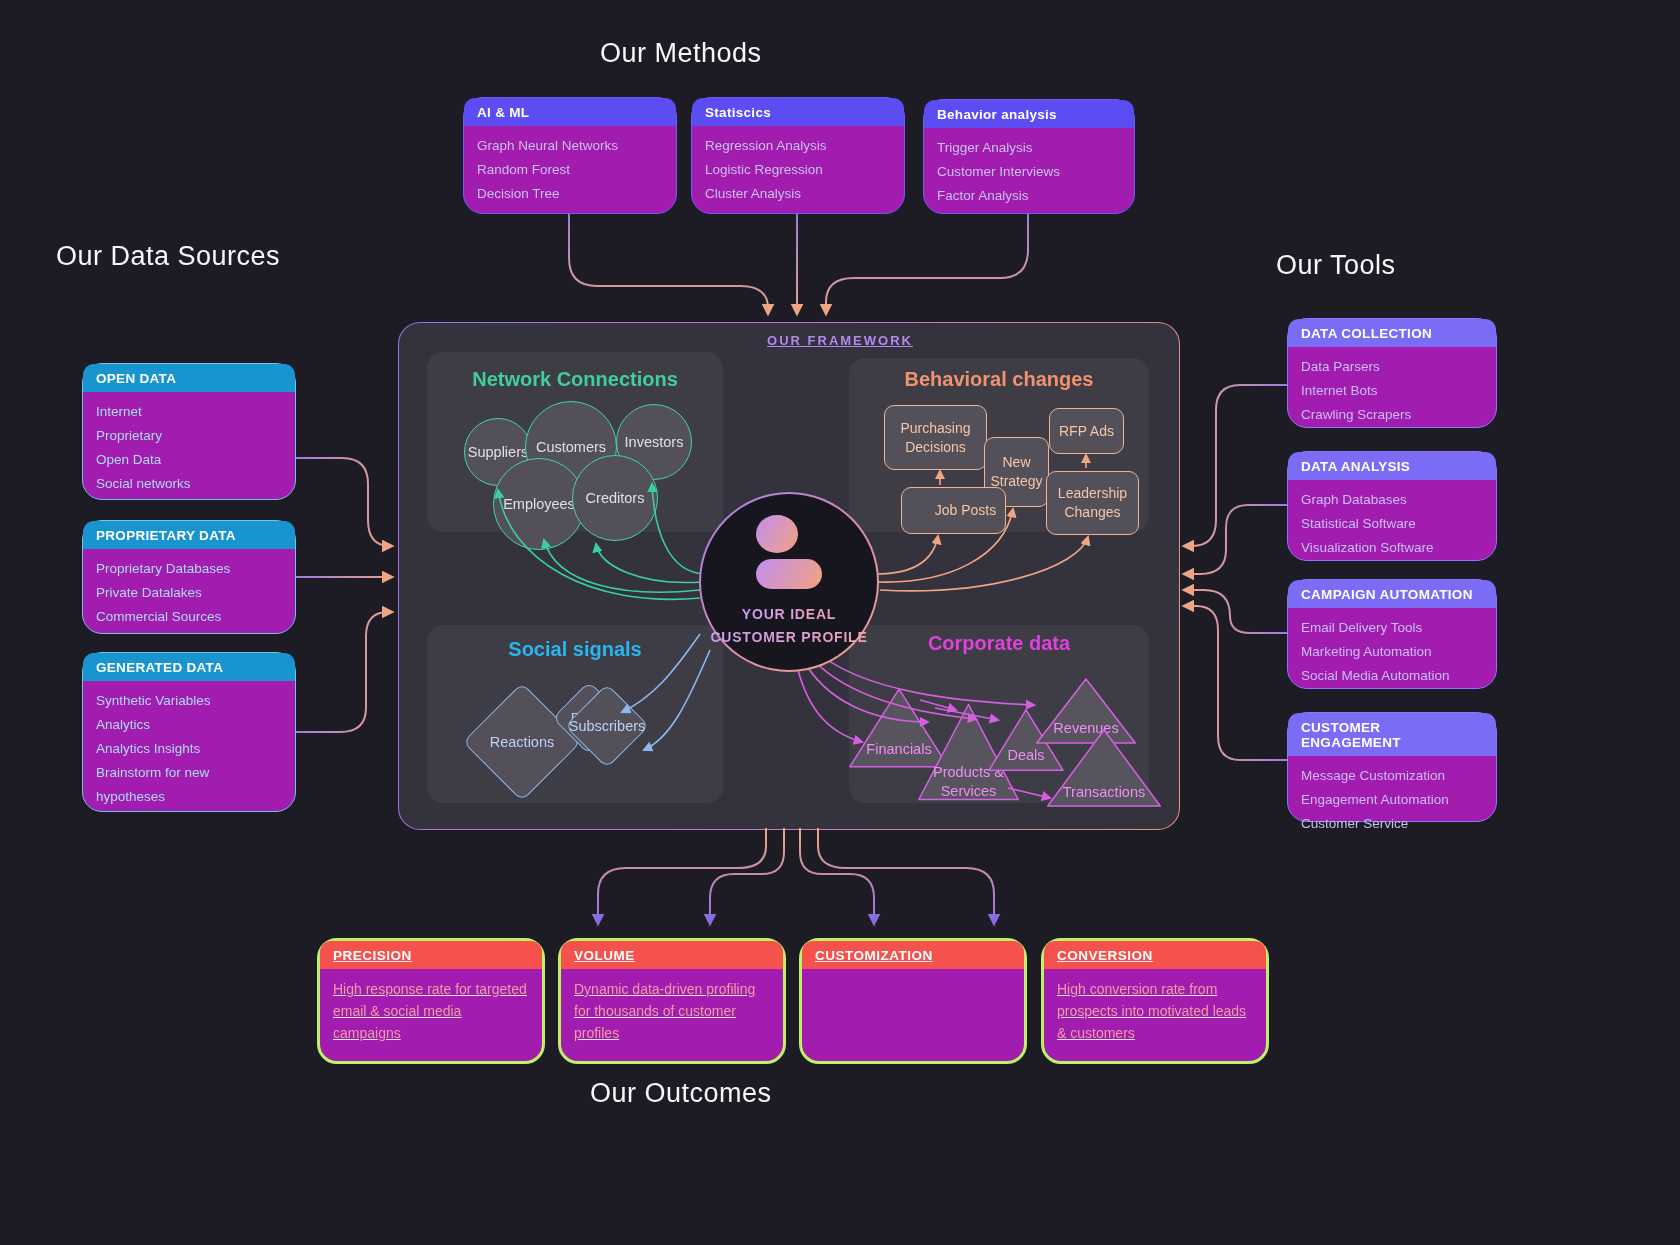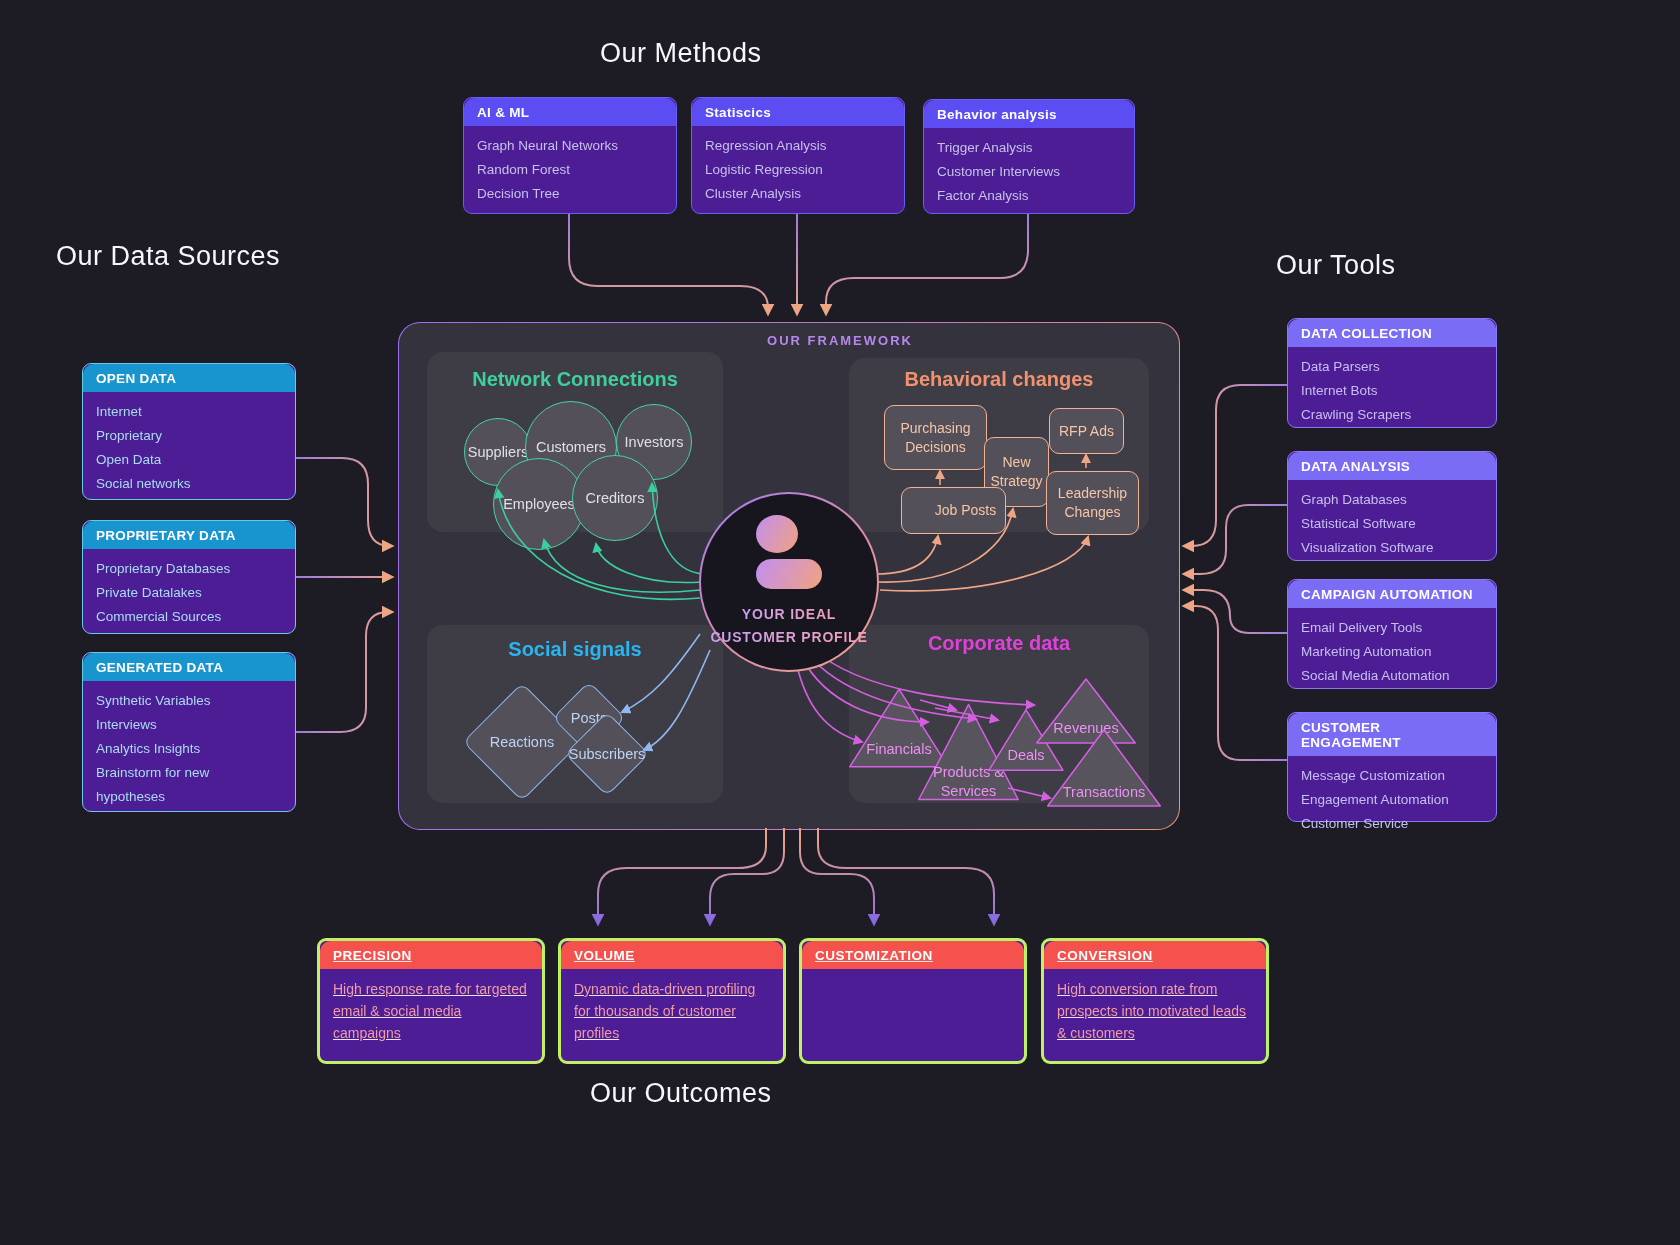--- a/index.html
+++ b/index.html
@@ -1,35 +1,35 @@
 <!DOCTYPE html>
 <html style="--background: #1d1c25; --methods-header: #5b4df2; --sources-header: #1894cf; --tools-header: #7a6cf5; --outcomes-header: #f5524d; --network-accent: #3ecf9d; --behavioral-accent: #f0926e; --social-accent: #29b6f0; --corporate-accent: #e040db; --arrow-purple: #9d7bdf; --arrow-salmon: #eda584;"><head>
 <meta charset="utf-8">
 <style>
   html,body{margin:0;padding:0;background:var(--background,#1d1c25);}
   body{width:1680px;height:1245px;position:relative;overflow:hidden;
        font-family:"Liberation Sans",sans-serif;color:#e8e7ef;}
   .abs{position:absolute;}
   .section-title{color:#f7f7fa;font-size:27px;font-weight:500;letter-spacing:.5px;}
   
-  .card{position:absolute;border-radius:9px;background:#4c1d95;z-index:10;}
+  .card{position:absolute;border-radius:20px;background:#a21caf;z-index:10;}
   .card .hd{border-radius:11px 11px 0 0;padding:7px 13px 6px;font-size:13.5px;font-weight:700;color:#fff;letter-spacing:.3px;}
   .card ul{list-style:none;margin:0;padding:8px 13px 6px;font-size:13.5px;line-height:24px;}
   .m-card{border:1px solid #6a5df5;} .m-card .hd{background:var(--methods-header,#5b4df2);} .m-card ul{color:#c6c2ea;}
   .s-card{border:1px solid #6cc8e8;} .s-card .hd{background:var(--sources-header,#1894cf);} .s-card ul{color:#aadcf0;}
   .t-card{border:1px solid #8878f5;} .t-card .hd{background:var(--tools-header,#7a6cf5);} .t-card ul{color:#c6bff2;}
   .o-card{border:3px solid #bef264;text-decoration:underline;} .o-card .hd{background:var(--outcomes-header,#f5524d);letter-spacing:.5px;}
   .o-card .tx{padding:9px 13px;font-size:14px;line-height:22px;color:#f09ca6;}
   
   .framework{position:absolute;left:398px;top:322px;width:780px;height:506px;border-radius:22px;
      border:1.6px solid transparent;z-index:1;
      background:linear-gradient(#34323c,#34323c) padding-box,
                 linear-gradient(105deg,#9b6ff0 0%,#c07cc2 55%,#e8957a 100%) border-box;}
   .fw-label{position:absolute;left:0;right:0;top:333px;text-align:center;font-size:13px;letter-spacing:2px;
-     color:#b588ee;font-weight:600;z-index:2;}
+     color:#b588ee;font-weight:600;z-index:2;text-decoration:underline;}
   .panel{position:absolute;background:rgba(255,255,255,.05);border-radius:16px;z-index:2;}
   .q-title{position:absolute;width:100%;text-align:center;font-size:20px;font-weight:700;z-index:3;}
   
   .circle{position:absolute;border-radius:50%;background:#53505a;border:1.5px solid #45d4a2;z-index:3;
      display:flex;align-items:center;justify-content:center;}
   .circle span{font-size:14.5px;color:#e0dfe6;white-space:nowrap;}
   .bbox{position:absolute;background:#53505a;border:1.5px solid #f0b394;border-radius:10px;z-index:3;
      display:flex;align-items:center;justify-content:center;text-align:center;}
   .bbox span{font-size:14px;line-height:19px;color:#f6c6a6;}
   .dia{position:absolute;z-index:3;}
@@ -99,21 +99,21 @@
   <ul>
       <li>Proprietary Databases</li>
       <li>Private Datalakes</li>
       <li>Commercial Sources</li>
     </ul>
 </div>
 <div class="card s-card" style="left:82px;top:652px;width:212px;height:158px;">
   <div class="hd">GENERATED DATA</div>
   <ul>
       <li>Synthetic Variables</li>
-      <li>Interviews</li>
+      <li>Analytics</li>
       <li>Analytics Insights</li>
       <li>Brainstorm for new hypotheses</li>
     </ul>
 </div>
 
 <div class="card t-card" style="left:1287px;top:318px;width:208px;height:108px;">
   <div class="hd">DATA COLLECTION</div>
   <ul>
       <li>Data Parsers</li>
       <li>Internet Bots</li>
@@ -207,21 +207,21 @@
   </div>
 
 <div class="dia" style="left:480px;top:700px;width:84px;height:84px;">
   <span class="shape"></span>
   <span class="lbl">Reactions</span>
 </div>
 <div class="dia" style="left:563px;top:692px;width:52px;height:52px;">
   <span class="shape"></span>
   <span class="lbl">Posts</span>
 </div>
-<div class="dia" style="left:577px;top:724px;width:60px;height:60px;">
+<div class="dia" style="left:577px;top:696px;width:60px;height:60px;">
   <span class="shape"></span>
   <span class="lbl">Subscribers</span>
 </div>
 
 <div class="tri" style="left:843px;top:683px;width:112px;height:90px;">
   <svg viewBox="0 0 100 88" preserveAspectRatio="none">
       <path d="M50 6 L94 82 L6 82 Z" fill="#57545e" stroke="#d85fe8" stroke-width="1.5" stroke-linejoin="round" vector-effect="non-scaling-stroke"></path>
     </svg>
   <div class="lbl" style="bottom:14px;">Financials</div>
 </div>

